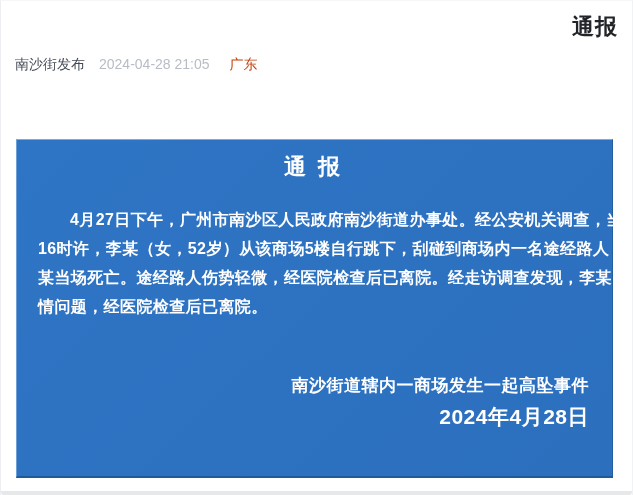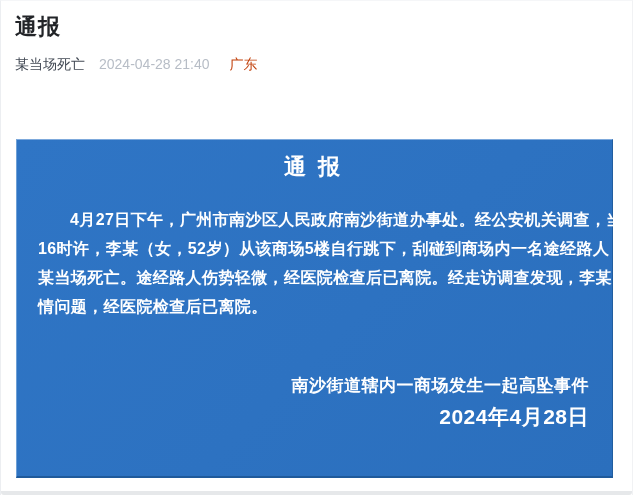--- a/index.html
+++ b/index.html
@@ -10,21 +10,21 @@
     width:633px; height:495px;
     background:#ffffff;
     border-left:1px solid #eceef1;
     border-right:1px solid #f1f2f4;
     border-top:1px solid #f5f6f8;
     overflow:hidden;
   }
   .article-header { padding:12px 14px 0 14px; }
   .article-title {
     font-size:22px; font-weight:600; color:#222428;
-    letter-spacing:1px; line-height:28px;
+    letter-spacing:1px; line-height:28px;text-align:right;
   }
   .meta-row {
     margin-top:14px;
     display:flex; align-items:center;
     font-size:14px; line-height:18px;
   }
   .meta-source { color:#434a55; font-weight:500; }
   .meta-time { color:#b7bdc6; margin-left:14px; }
   .meta-region { color:#c2410c; margin-left:20px; }
 
@@ -60,22 +60,22 @@
   }
 </style>
 </head>
 <body>
 
 <div class="page">
 
   <div class="article-header">
     <div class="article-title">通报</div>
     <div class="meta-row">
-      <span class="meta-source">某当场死亡</span>
-      <span class="meta-time">2024-04-28 21:40</span>
+      <span class="meta-source">南沙街发布</span>
+      <span class="meta-time">2024-04-28 21:05</span>
       <span class="meta-region">广东</span>
     </div>
   </div>
 
   <div class="notice-card">
     <div class="notice-title">通 报</div>
 
     <div class="notice-body">
       <div>
         <div class="notice-line indent">4月27日下午，广州市南沙区人民政府南沙街道办事处。经公安机关调查，当天</div>

